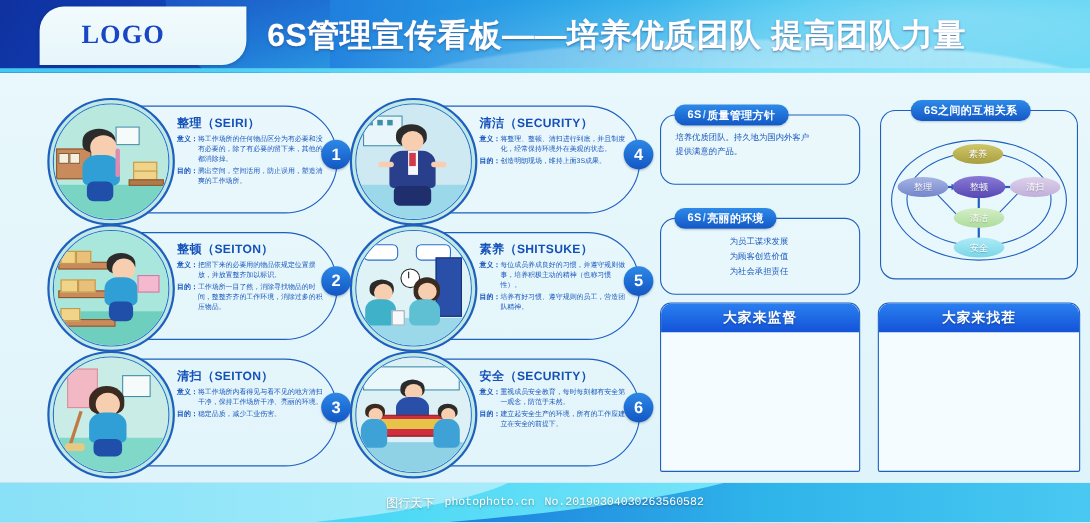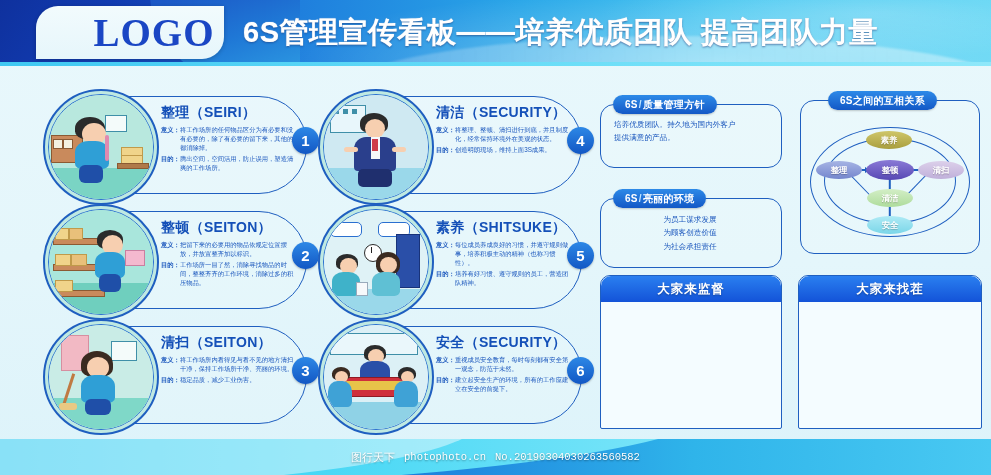--- a/index.html
+++ b/index.html
@@ -26,21 +26,21 @@
   .hdr-darkblob{position:absolute;left:-60px;top:-22px;width:330px;height:120px;
     background:linear-gradient(125deg,#0d2a91 0%,#113bb0 45%,#1d63cf 100%);
     border-radius:0 0 60% 0;}
   .logo-plate{position:absolute;left:36px;top:6px;width:188px;height:53px;
     background:linear-gradient(180deg,#f2fbfd 0%,#e6f6fb 100%);
     border-radius:22px 0 22px 0;
     box-shadow:0 1px 4px rgba(0,0,0,.22);}
   .logo-text{position:absolute;left:0;top:0;width:152px;height:53px;
     display:flex;align-items:center;justify-content:center;
     font-family:"Liberation Serif","DejaVu Serif",serif;
-    font-weight:bold;font-size:39px;letter-spacing:1px;color:#1a46c4;padding-left:42px;}
+    font-weight:bold;font-size:24px;letter-spacing:1px;color:#1a46c4;}
   .logo-swoosh{position:absolute;left:150px;top:-14px;width:150px;height:96px;
     background:linear-gradient(160deg,#1b4fc2 0%,#1f78d6 55%,#2f9fe4 100%);
     border-radius:0 0 0 90px;}
   .hdr-title{position:absolute;left:243px;top:9px;width:748px;height:48px;
     display:flex;align-items:center;
     font-size:29px;font-weight:bold;color:#ffffff;letter-spacing:.5px;
     text-shadow:0 1px 2px rgba(8,40,110,.55), 0 0 1px rgba(255,255,255,.9);
     white-space:nowrap;}
   .hdr-underline{position:absolute;left:0;top:62px;width:991px;height:4px;
     background:linear-gradient(90deg,#3fc8f2,#66dcf7 50%,#8fe8fa);}
@@ -52,21 +52,21 @@
   .card-ill{position:absolute;left:-8px;top:-8px;width:112px;height:112px;border-radius:50%;
     border:2.2px solid #1f5fc0;overflow:hidden;background:#bfe9e2;}
   .ill-inner{position:absolute;inset:3px;border-radius:50%;overflow:hidden;
     border:1.4px solid #2a6fd0;}
   .card-badge{position:absolute;right:-13px;top:30px;width:27px;height:27px;border-radius:50%;
     background:linear-gradient(180deg,#2d88e6,#1257c4);
     color:#fff;font-size:15px;font-weight:bold;
     display:flex;align-items:center;justify-content:center;
     box-shadow:0 1px 2px rgba(0,0,0,.25);}
   .card-body{position:absolute;left:110px;top:7px;width:138px;}
-  .card-title{font-size:14px;font-weight:bold;color:#1450b8;margin-bottom:3px;letter-spacing:.3px;}
+  .card-title{font-size:11px;font-weight:bold;color:#1450b8;margin-bottom:3px;letter-spacing:.3px;}
   .kv{display:flex;font-size:6.3px;color:#1b57bd;line-height:1.45;margin-bottom:1.5px;}
   .kv .k{font-weight:bold;flex:0 0 auto;white-space:nowrap;}
   .kv .v{flex:1;}
 
   
   .room{position:absolute;inset:0;}
   .wall{position:absolute;inset:0;background:#b8e8de;}
   .floor{position:absolute;left:0;bottom:0;width:100%;height:30%;background:#6fd0c0;}
   .persn{position:absolute;border-radius:40% 40% 20% 20%;}
   .head{position:absolute;border-radius:50%;background:#f7cfb0;}
@@ -85,21 +85,21 @@
     font-size:10px;font-weight:bold;color:#fff;letter-spacing:.3px;
     box-shadow:0 1px 2px rgba(0,0,0,.2);}
   .panel-tab .slash{color:#bfe4ff;font-weight:bold;margin:0 1px;}
   .panel-text{position:absolute;font-size:7.6px;color:#1b57bd;line-height:1.75;}
 
   
   .diag{position:absolute;}
   .ring{position:absolute;border:1.6px solid #1f5fc0;border-radius:50%;}
   .node{position:absolute;border-radius:50%;
     display:flex;align-items:center;justify-content:center;
-    font-size:8.4px;font-weight:bold;color:#fff;
+    font-size:8.4px;font-weight:normal;color:#fff;
     text-shadow:0 1px 1px rgba(0,0,0,.25);}
   .arrow{position:absolute;background:#1f5fc0;height:1.6px;transform-origin:0 50%;}
   .arrow::after{content:"";position:absolute;right:-1px;top:-2.4px;
     border-left:5px solid #1f5fc0;border-top:3.2px solid transparent;border-bottom:3.2px solid transparent;}
   .line{position:absolute;background:#1f5fc0;height:1.4px;transform-origin:0 50%;}
 
   
   .board-box{position:absolute;border:1.5px solid #1f5fc0;background:#f4fcff;}
   .board-head{position:absolute;left:0;top:0;height:26px;
     background:linear-gradient(180deg,#2a7ff0,#1353d8);

